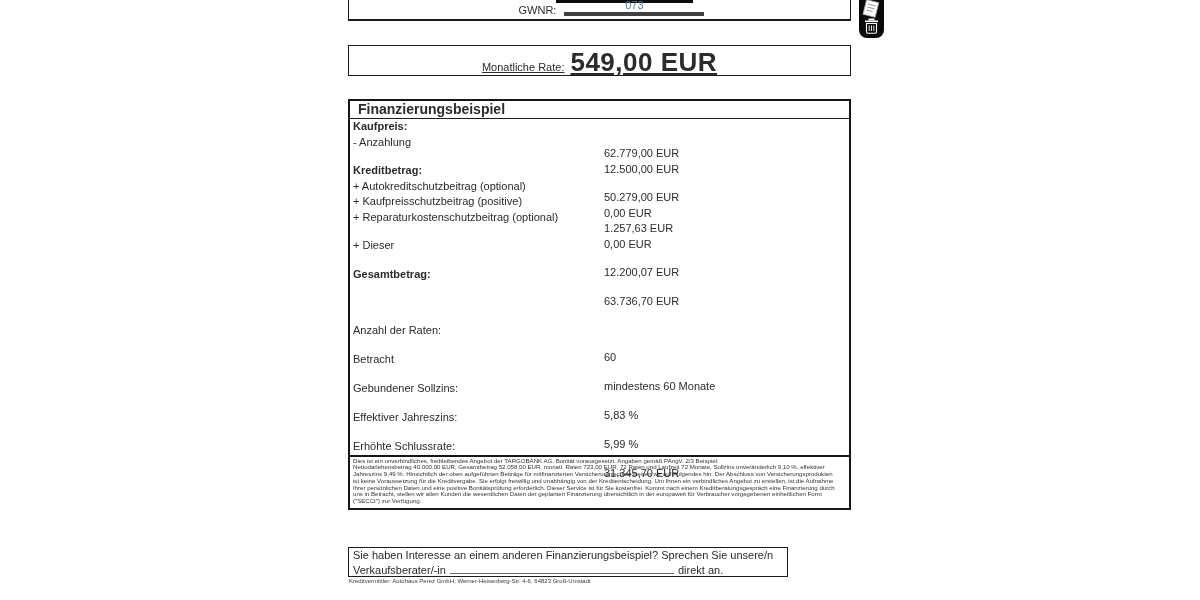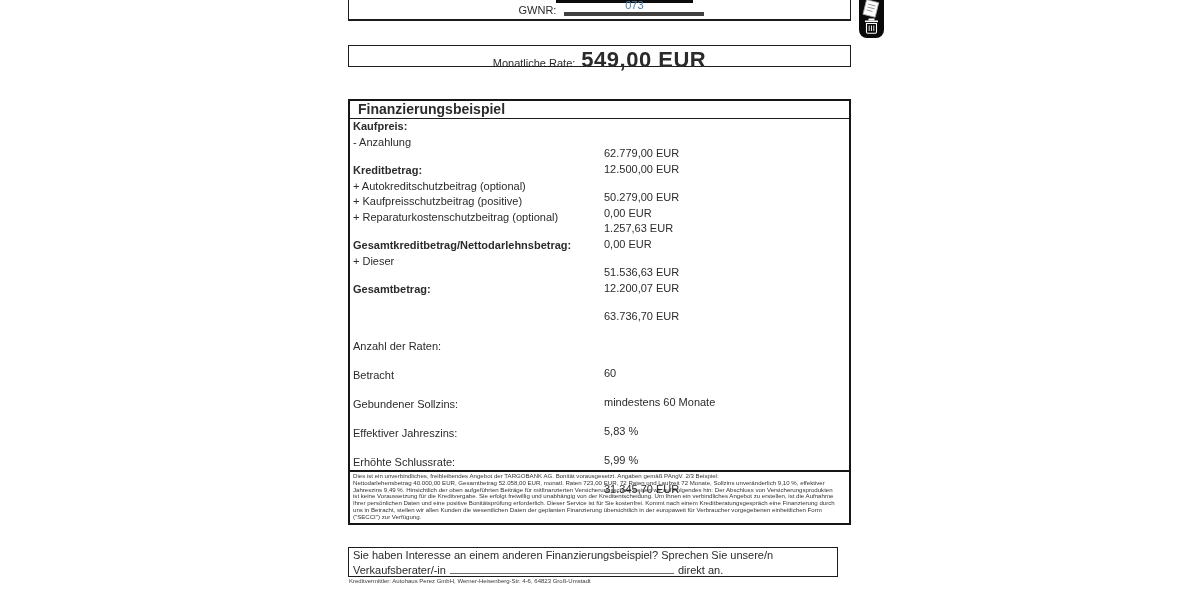--- a/index.html
+++ b/index.html
@@ -19,27 +19,28 @@
   }
   .gwnr-label{font-size:11px;color:#2b2b2b;margin-left:24px;}
   .gwnr-field{
     width:140px;text-align:center;border-bottom:4px solid #404040;
     font-size:11px;line-height:13px;
   }
   .redaction-bar{left:556px;top:0;width:137px;height:3px;background:#0b0b0b;}
 
   
   .rate-box{
-    left:348px;top:45px;width:503px;height:22px;box-sizing:border-box;
+    left:348px;top:45px;width:503px;height:31px;box-sizing:border-box;
     border:1.5px solid #1c1c1c;
     display:flex;align-items:baseline;justify-content:center;gap:6px;
     padding-top:1px;
+    text-decoration:underline;
   }
   .rate-label{font-size:11px;}
-  .rate-value{font-size:22px;font-weight:bold;letter-spacing:.5px;}
+  .rate-value{font-size:26px;font-weight:bold;letter-spacing:.5px;}
 
   
   .main-box{
     left:348px;top:99px;width:503px;box-sizing:border-box;
     border:2px solid #161616;
   }
   .fin-title{
     font-size:14px;font-weight:bold;height:17px;line-height:17px;
     padding-left:8px;border-bottom:1.5px solid #1c1c1c;
   }
@@ -51,21 +52,21 @@
   .sp-sm{height:13px;} .sp-md{height:13.5px;} .sp-lg{height:41px;}
   .fineprint{
     border-top:2px solid #161616;
     font-size:6.1px;line-height:6.8px;letter-spacing:0;
     padding:1px 3px 2px 3px;height:48px;overflow:hidden;
     white-space:pre-line;color:#333;
   }
 
   
   .footer-box{
-    left:348px;top:547px;width:490px;height:30px;box-sizing:border-box;
+    left:348px;top:547px;width:440px;height:30px;box-sizing:border-box;
     border:1.5px solid #1c1c1c;padding:1px 4px;
     font-size:11px;line-height:13.5px;
   }
   .blank-line{
     display:inline-block;width:224px;height:10px;
     border-bottom:1px solid #6b6b6b;margin:0 4px;vertical-align:baseline;
   }
   .agent-line{left:349px;top:578px;font-size:6px;color:#3a3a3a;}
 
   
@@ -130,24 +131,20 @@
   </div>
   <div class="trow">
     <span class="lbl">+ Kaufpreisschutzbeitrag (positive)</span>
     <span class="val">1.257,63 EUR</span>
   </div>
   <div class="trow">
     <span class="lbl">+ Reparaturkostenschutzbeitrag (optional)</span>
     <span class="val">0,00 EUR</span>
   </div>
   <div class="sp-sm"></div>
-  <div class="trow bold">
-    <span class="lbl">Gesamtkreditbetrag/Nettodarlehnsbetrag:</span>
-    <span class="val">51.536,63 EUR</span>
-  </div>
   <div class="trow">
     <span class="lbl">+ Dieser</span>
     <span class="val">12.200,07 EUR</span>
   </div>
   <div class="sp-sm"></div>
   <div class="trow bold">
     <span class="lbl">Gesamtbetrag:</span>
     <span class="val">63.736,70 EUR</span>
   </div>
   <div class="sp-lg"></div>

